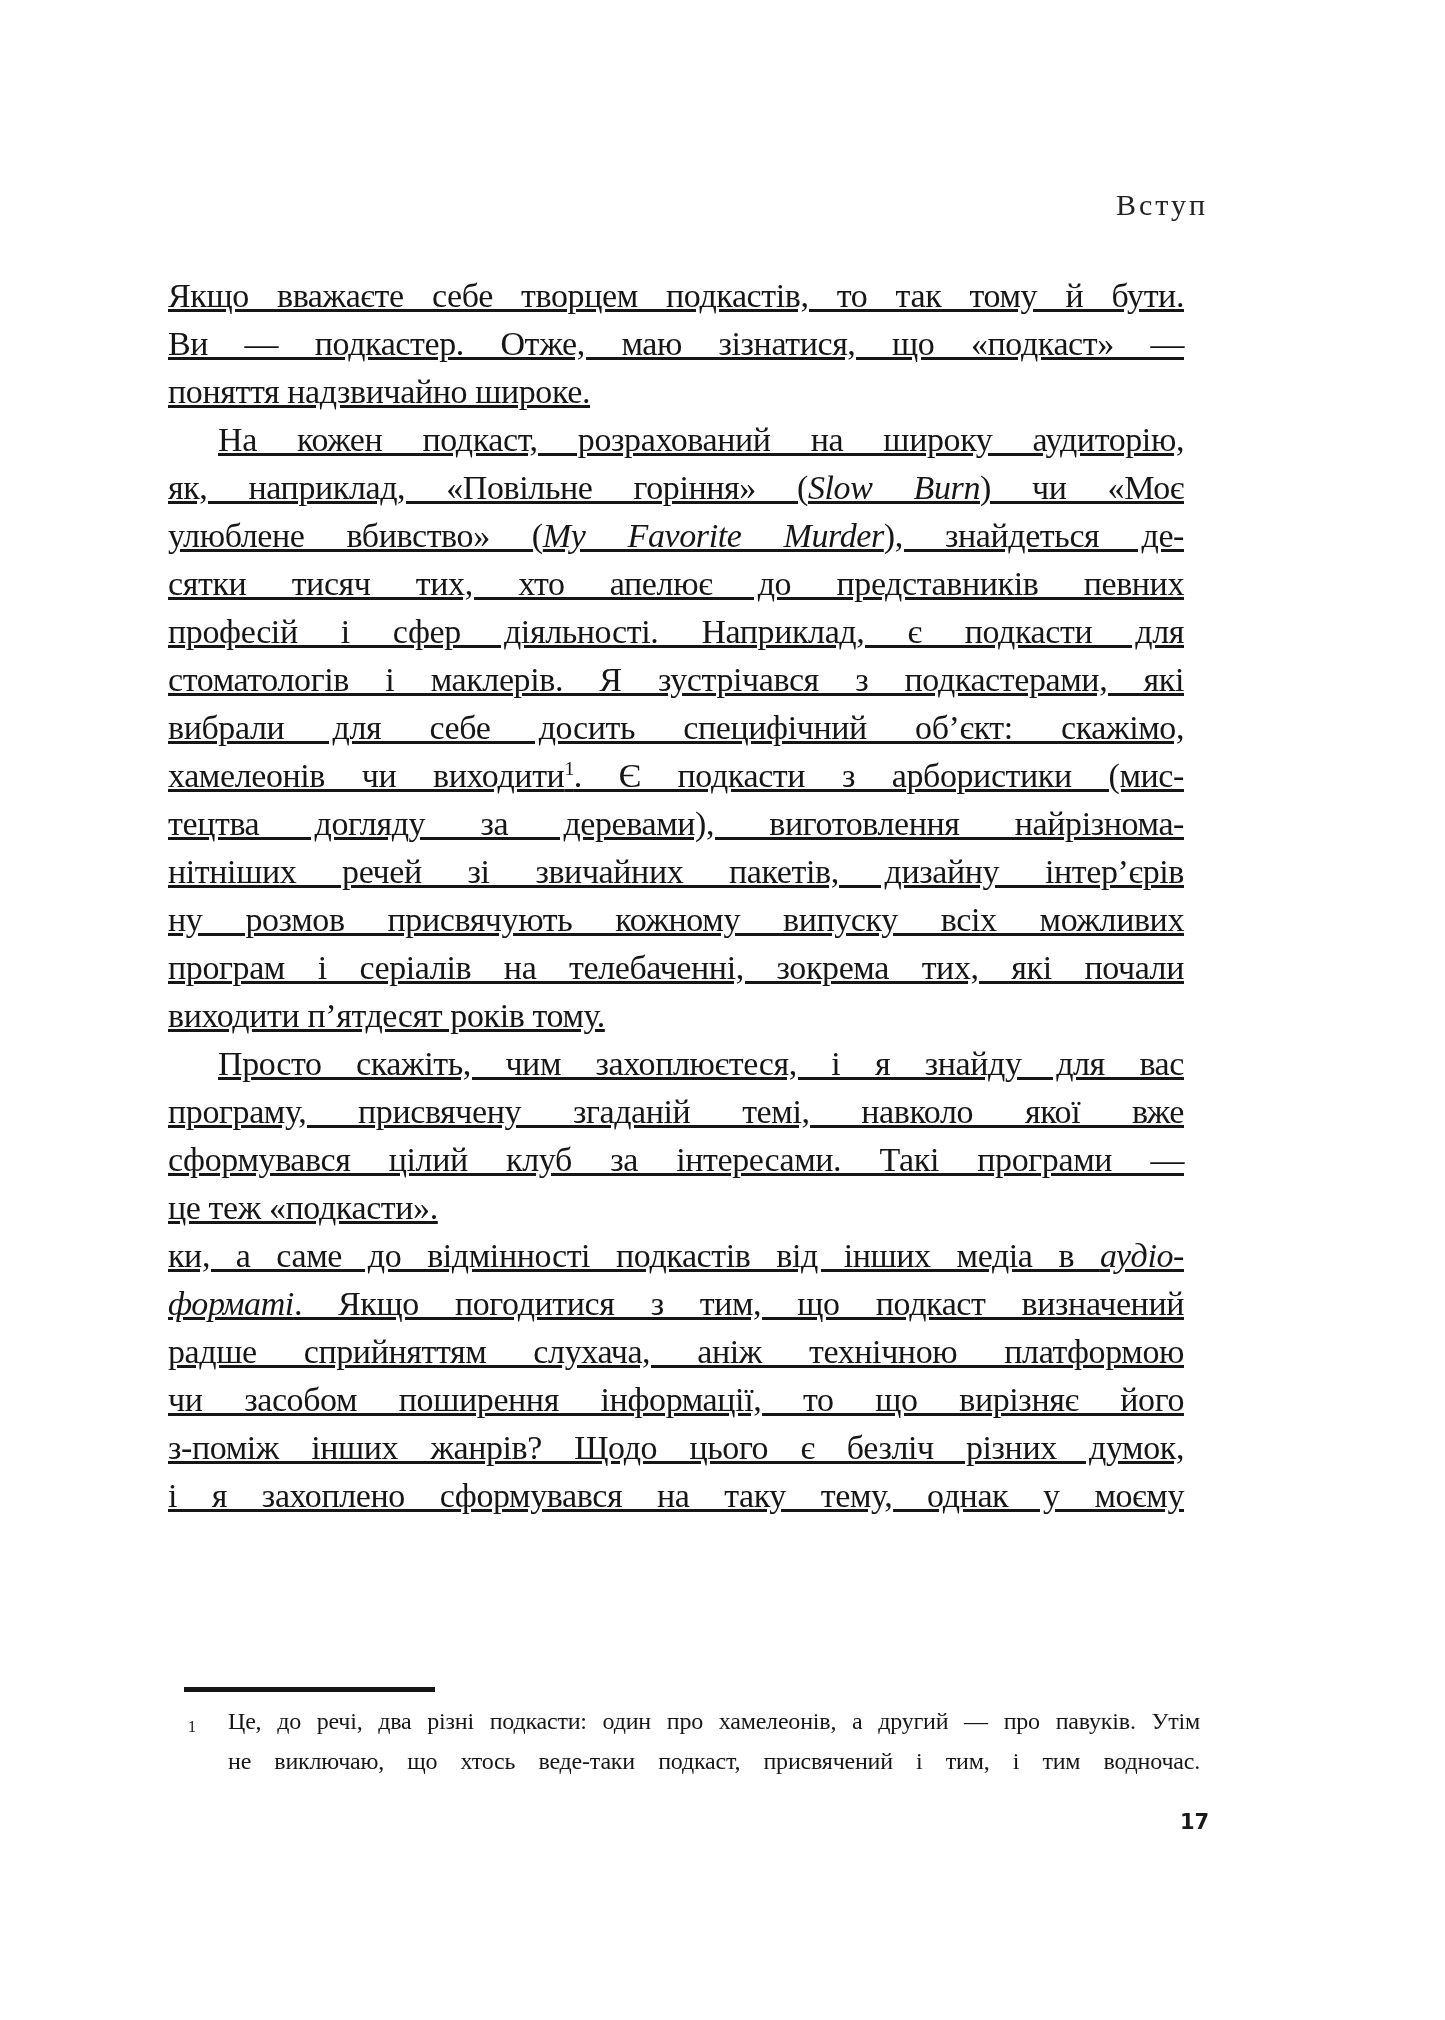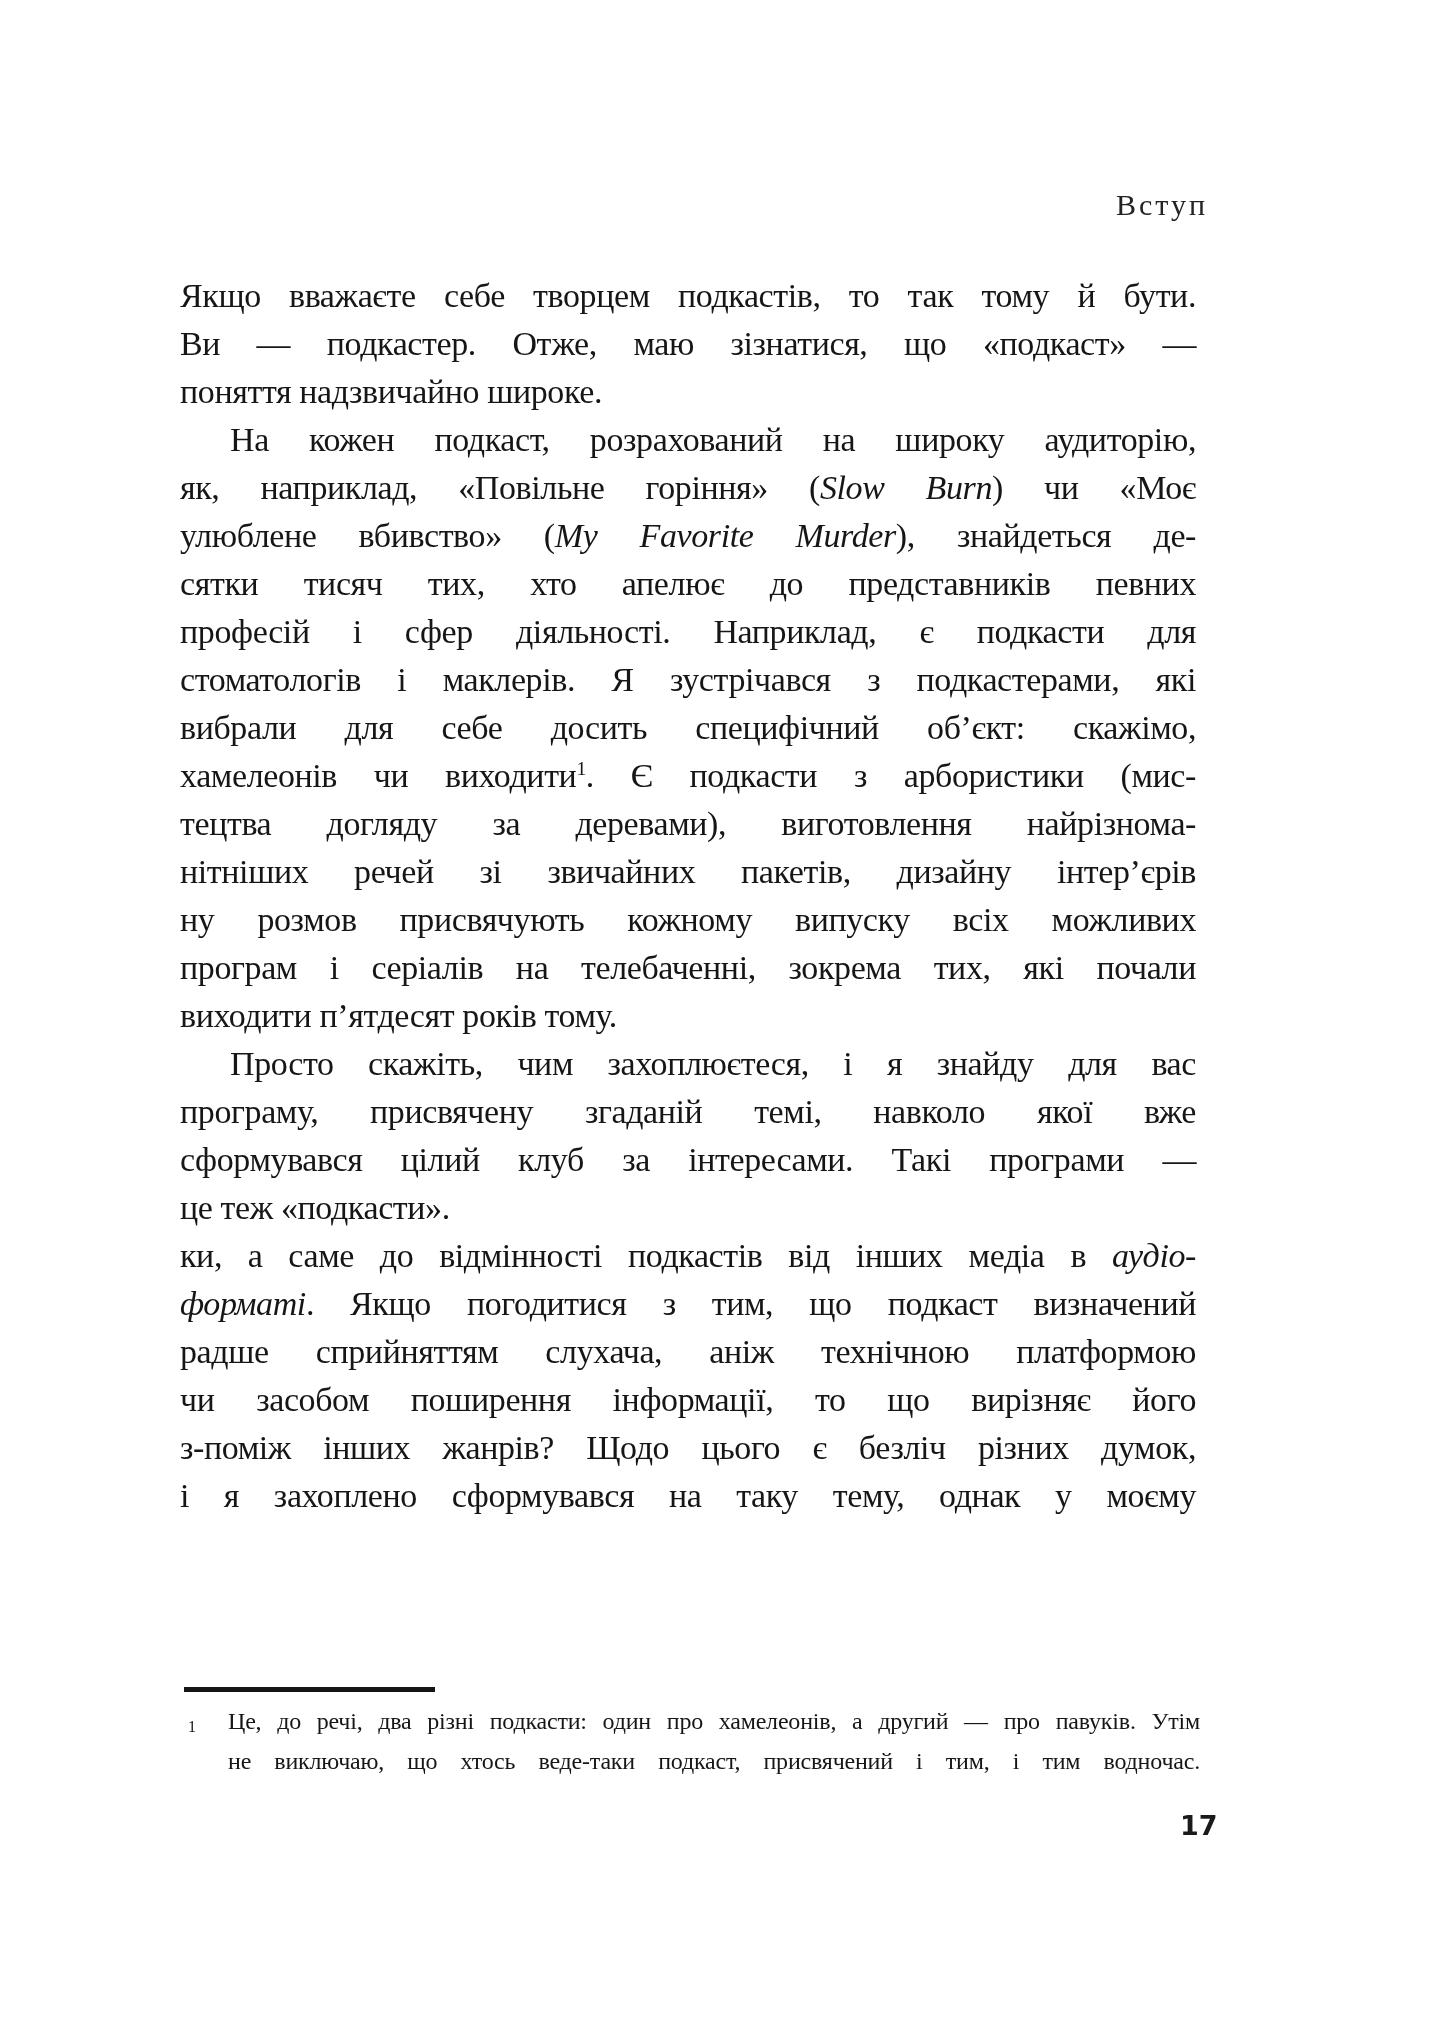--- a/index.html
+++ b/index.html
@@ -17,26 +17,27 @@
     position: absolute;
     top: 188px;
     left: 1116px;
     font-size: 30px;
     letter-spacing: 3px;
     color: #232323;
     white-space: nowrap;
   }
   .body-text {
     position: absolute;
-    left: 180px;
+    left: 168px;
     top: 272px;
     width: 1016px;
     font-size: 34px;
     line-height: 48px;
     letter-spacing: -0.4px;
+    text-decoration: underline;
   }
   .line { text-align: left; white-space: normal; }
   .line.j { text-align: justify; text-align-last: justify; }
   .line.ind { text-indent: 50px; }
   .it { font-style: italic; }
   .sup {
     vertical-align: super;
     font-size: 0.58em;
     line-height: 0;
   }
@@ -62,21 +63,21 @@
     left: 4px;
     top: 6px;
     font-size: 16px;
   }
   .fn-line { padding-left: 44px; }
   .fn-line.j { text-align: justify; text-align-last: justify; }
   .page-number {
     position: absolute;
     left: 1180px;
     top: 1810px;
-    font-size: 27px;
+    font-size: 21px;
     font-weight: 700;
     font-family: "DejaVu Sans", "Liberation Sans", sans-serif;
     color: #1a1a1a;
   }
 </style>
 </head>
 <body>
 
 <div class="page">
   <div class="running-header">Вступ</div>

